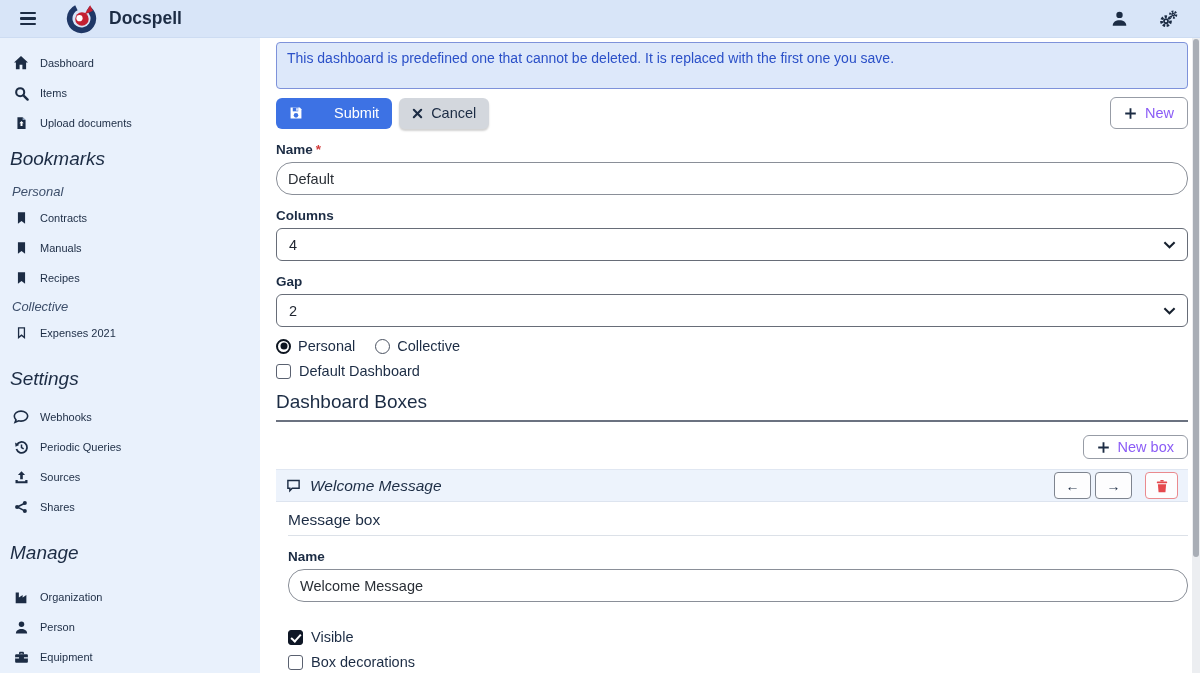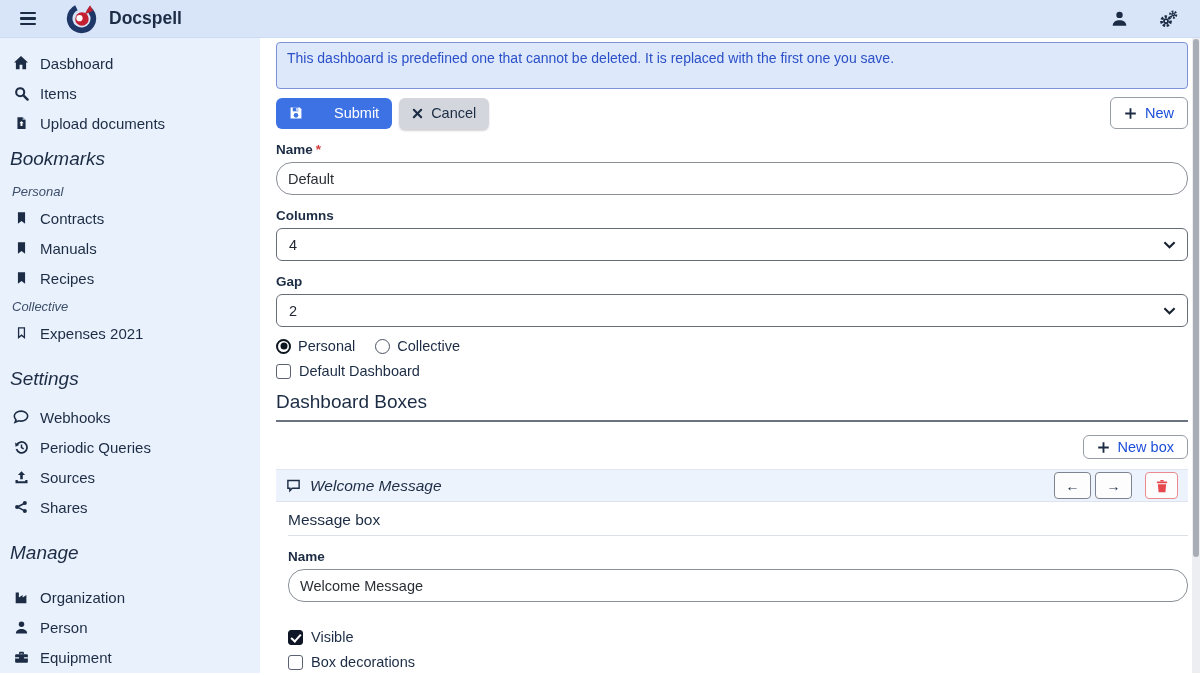--- a/index.html
+++ b/index.html
@@ -16,39 +16,39 @@
   }
   .hamburger { background:none; border:none; padding:4px; cursor:pointer; display:flex; flex-direction:column; gap:3px; }
   .hamburger span { width:16px; height:2.6px; background:#1c2c44; border-radius:1px; }
   .logo { margin-left:26px; display:flex; align-items:center; }
   .app-title { font-weight:bold; font-size:17.5px; margin-left:12px; color:#1c2c44; }
   .nav-right { margin-left:auto; display:flex; align-items:center; gap:26px; padding-right:4px; }
   .nav-icon-btn { background:none; border:none; padding:2px; cursor:pointer; display:flex; }
   
   .layout { display:flex; height:635px; position:relative; }
   .sidebar { width:260px; background:#e9f1fc; padding-top:10px; flex:none; overflow:hidden; }
-  .side-item { display:flex; align-items:center; gap:10px; padding:0 12px; height:30px; font-size:15px; cursor:pointer; }
+  .side-item { display:flex; align-items:center; gap:10px; padding:0 12px; height:30px; font-size:11px; cursor:pointer; }
   .side-item .ic { width:18px; display:flex; justify-content:center; flex:none; }
   .side-heading { font-style:italic; font-size:19px; padding:10px 10px 8px; }
   .group-label { font-style:italic; font-size:13px; color:#3d4f6b; padding:6px 12px 4px; }
   .gap-sm { height:4px; } .gap-md { height:10px; }
   
   .content { flex:1; background:#fff; padding:4px 12px 0 16px; overflow:hidden; }
   .alert {
     border:1px solid #7e92da; background:#dde8fa; color:#2b50c8;
     border-radius:4px; padding:7px 10px; font-size:14px; height:47px;
   }
   .actions { display:flex; align-items:center; gap:7px; margin-top:8px; }
   .btn {
     border:none; border-radius:6px; font-family:inherit; font-size:14.5px;
     padding:0 13px; height:31px; display:inline-flex; align-items:center; gap:8px; cursor:pointer;
   }
   .btn-primary { background:#3d72e4; color:#fff;gap:31px; }
   .btn-gray { background:#d3d7dd; color:#1c2c44; box-shadow:0 2px 2px rgba(0,0,0,.18); }
-  .btn-outline { background:#fff; border:1px solid #979ca6; color:#1d4ed8; height:32px; }
+  .btn-outline { background:#fff; border:1px solid #979ca6; color:#8b5cf6; height:32px; }
   .flex-spacer { flex:1; }
   .field-label { font-weight:bold; font-size:13.5px; margin:13px 0 5px; }
   .req { color:#d23b3b; margin-left:3px; }
   .text-input {
     width:100%; height:33px; border:1px solid #8a8f98; border-radius:16px;
     padding:0 11px; font-size:14.5px; font-family:inherit; color:#2a2f36; background:#fff;
   }
   .select {
     position:relative; width:100%; height:33px; border:1px solid #676d78; border-radius:6px;
     background:#fff; display:flex; align-items:center; padding:0 30px 0 12px;

